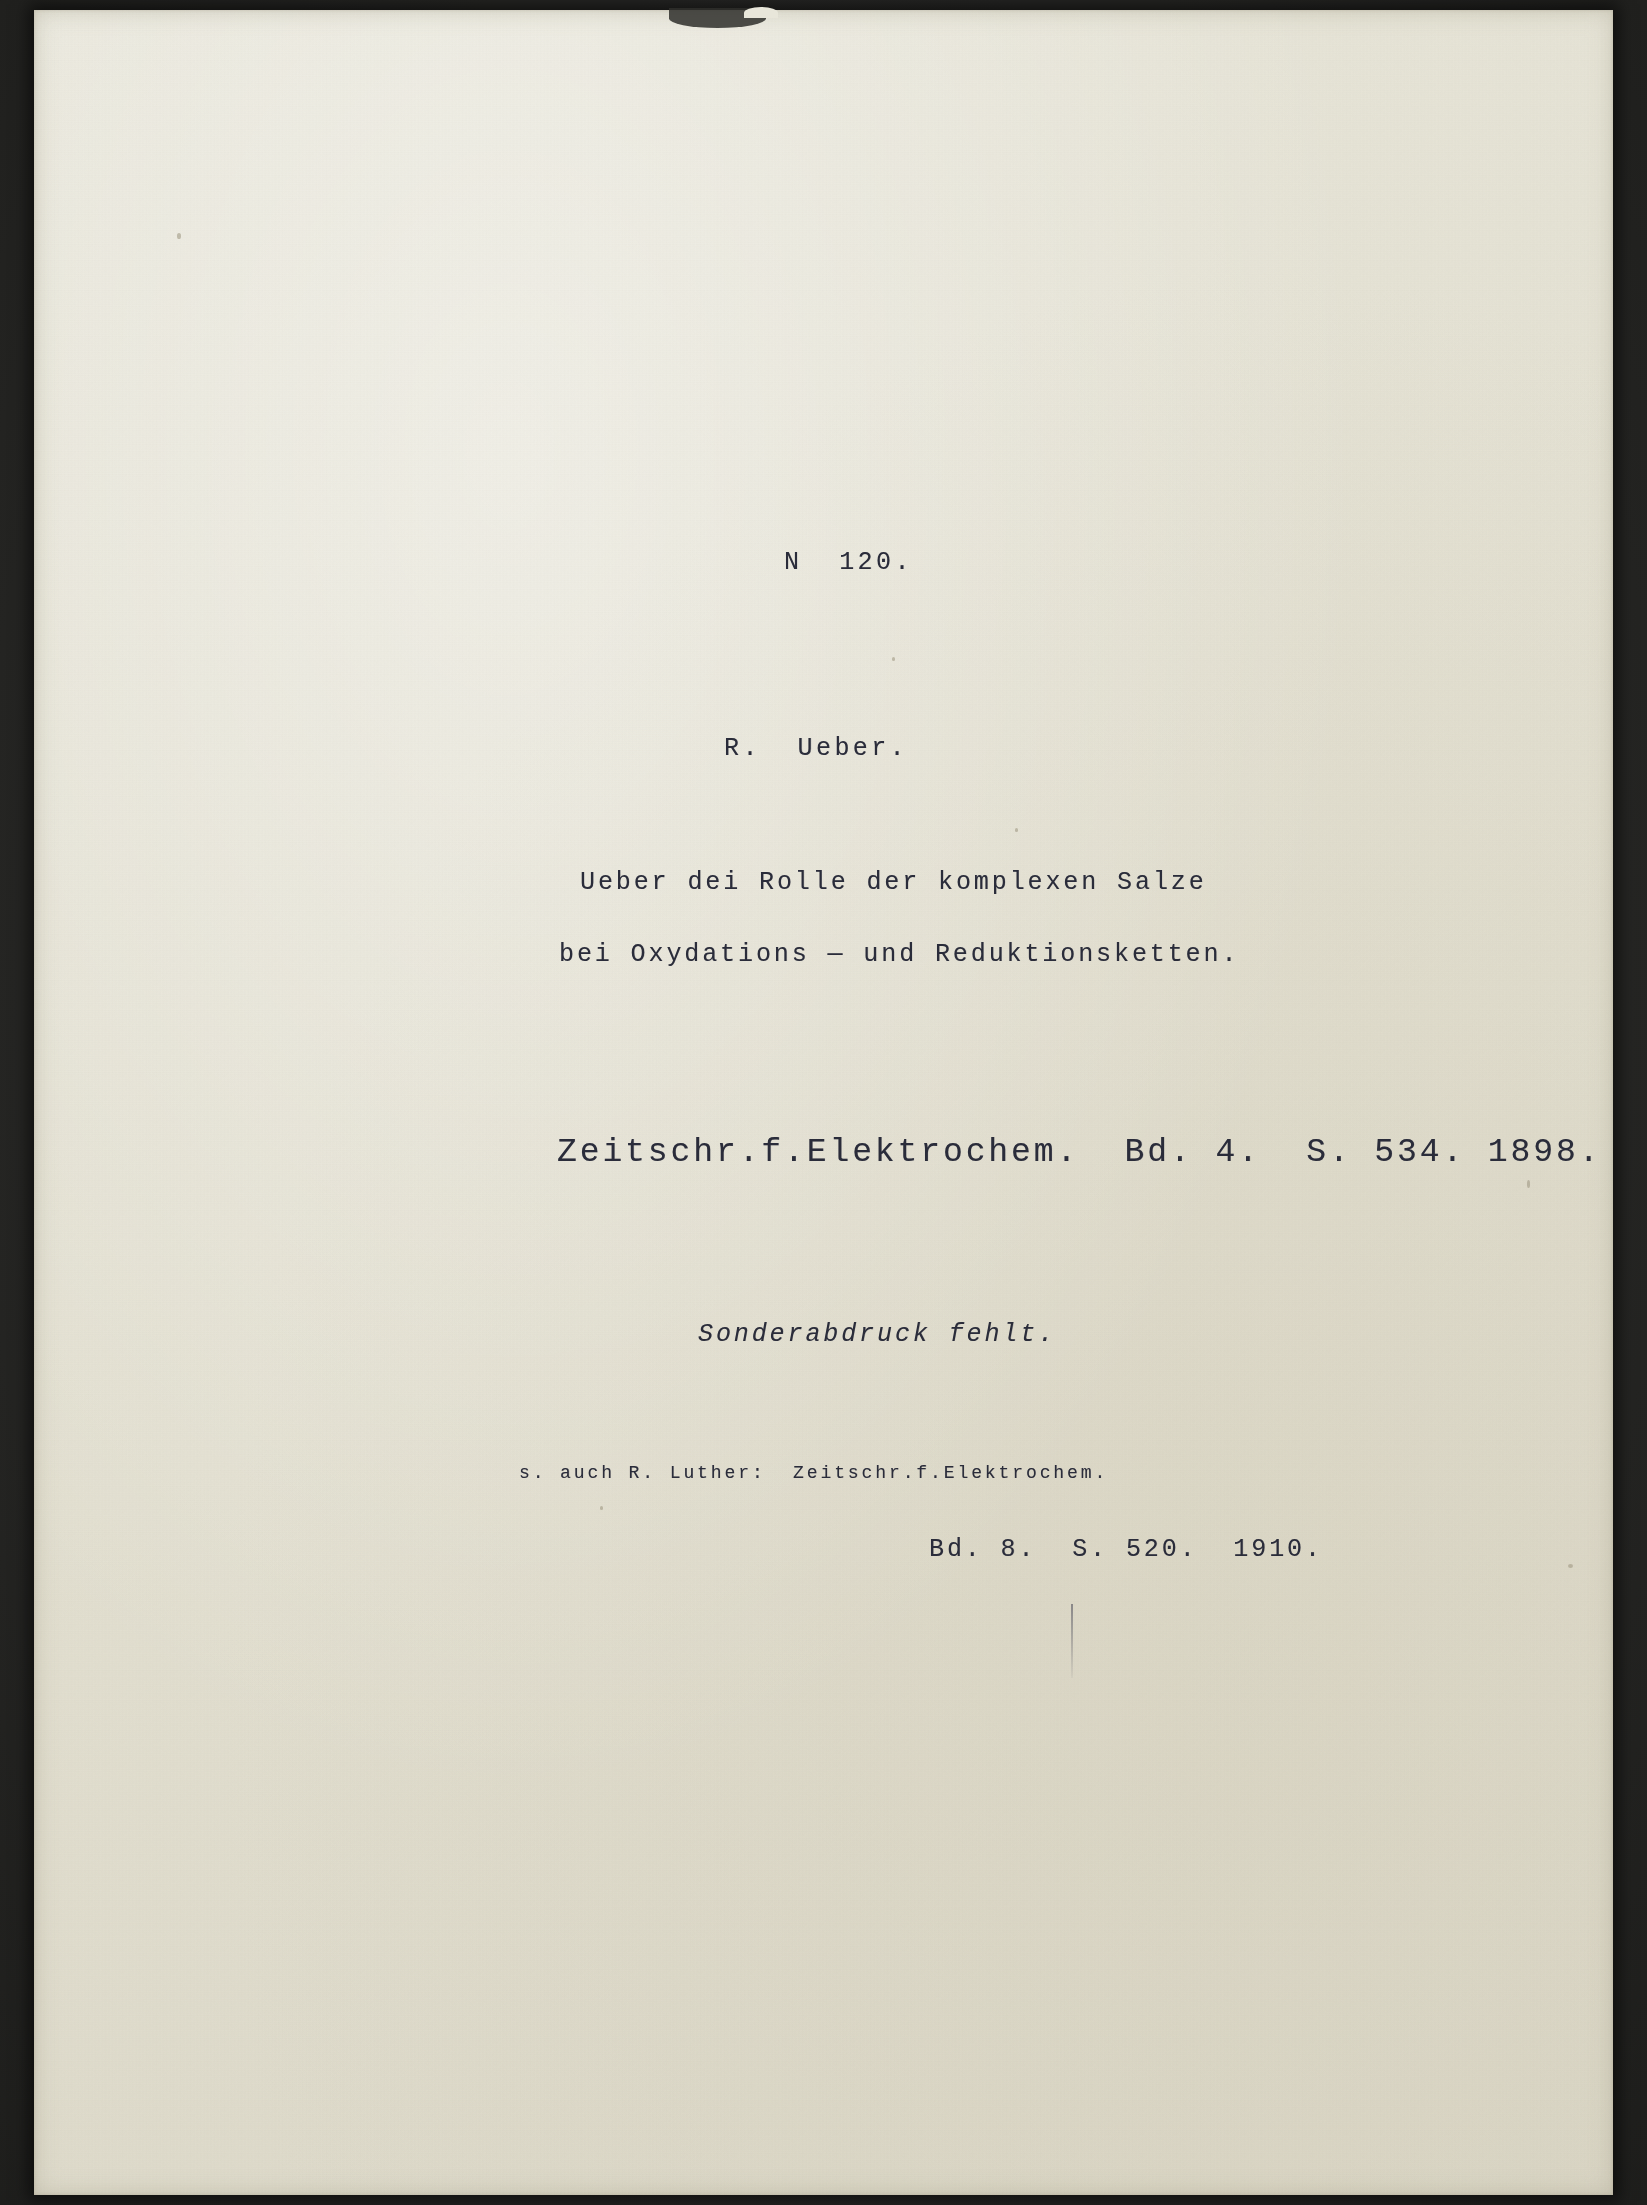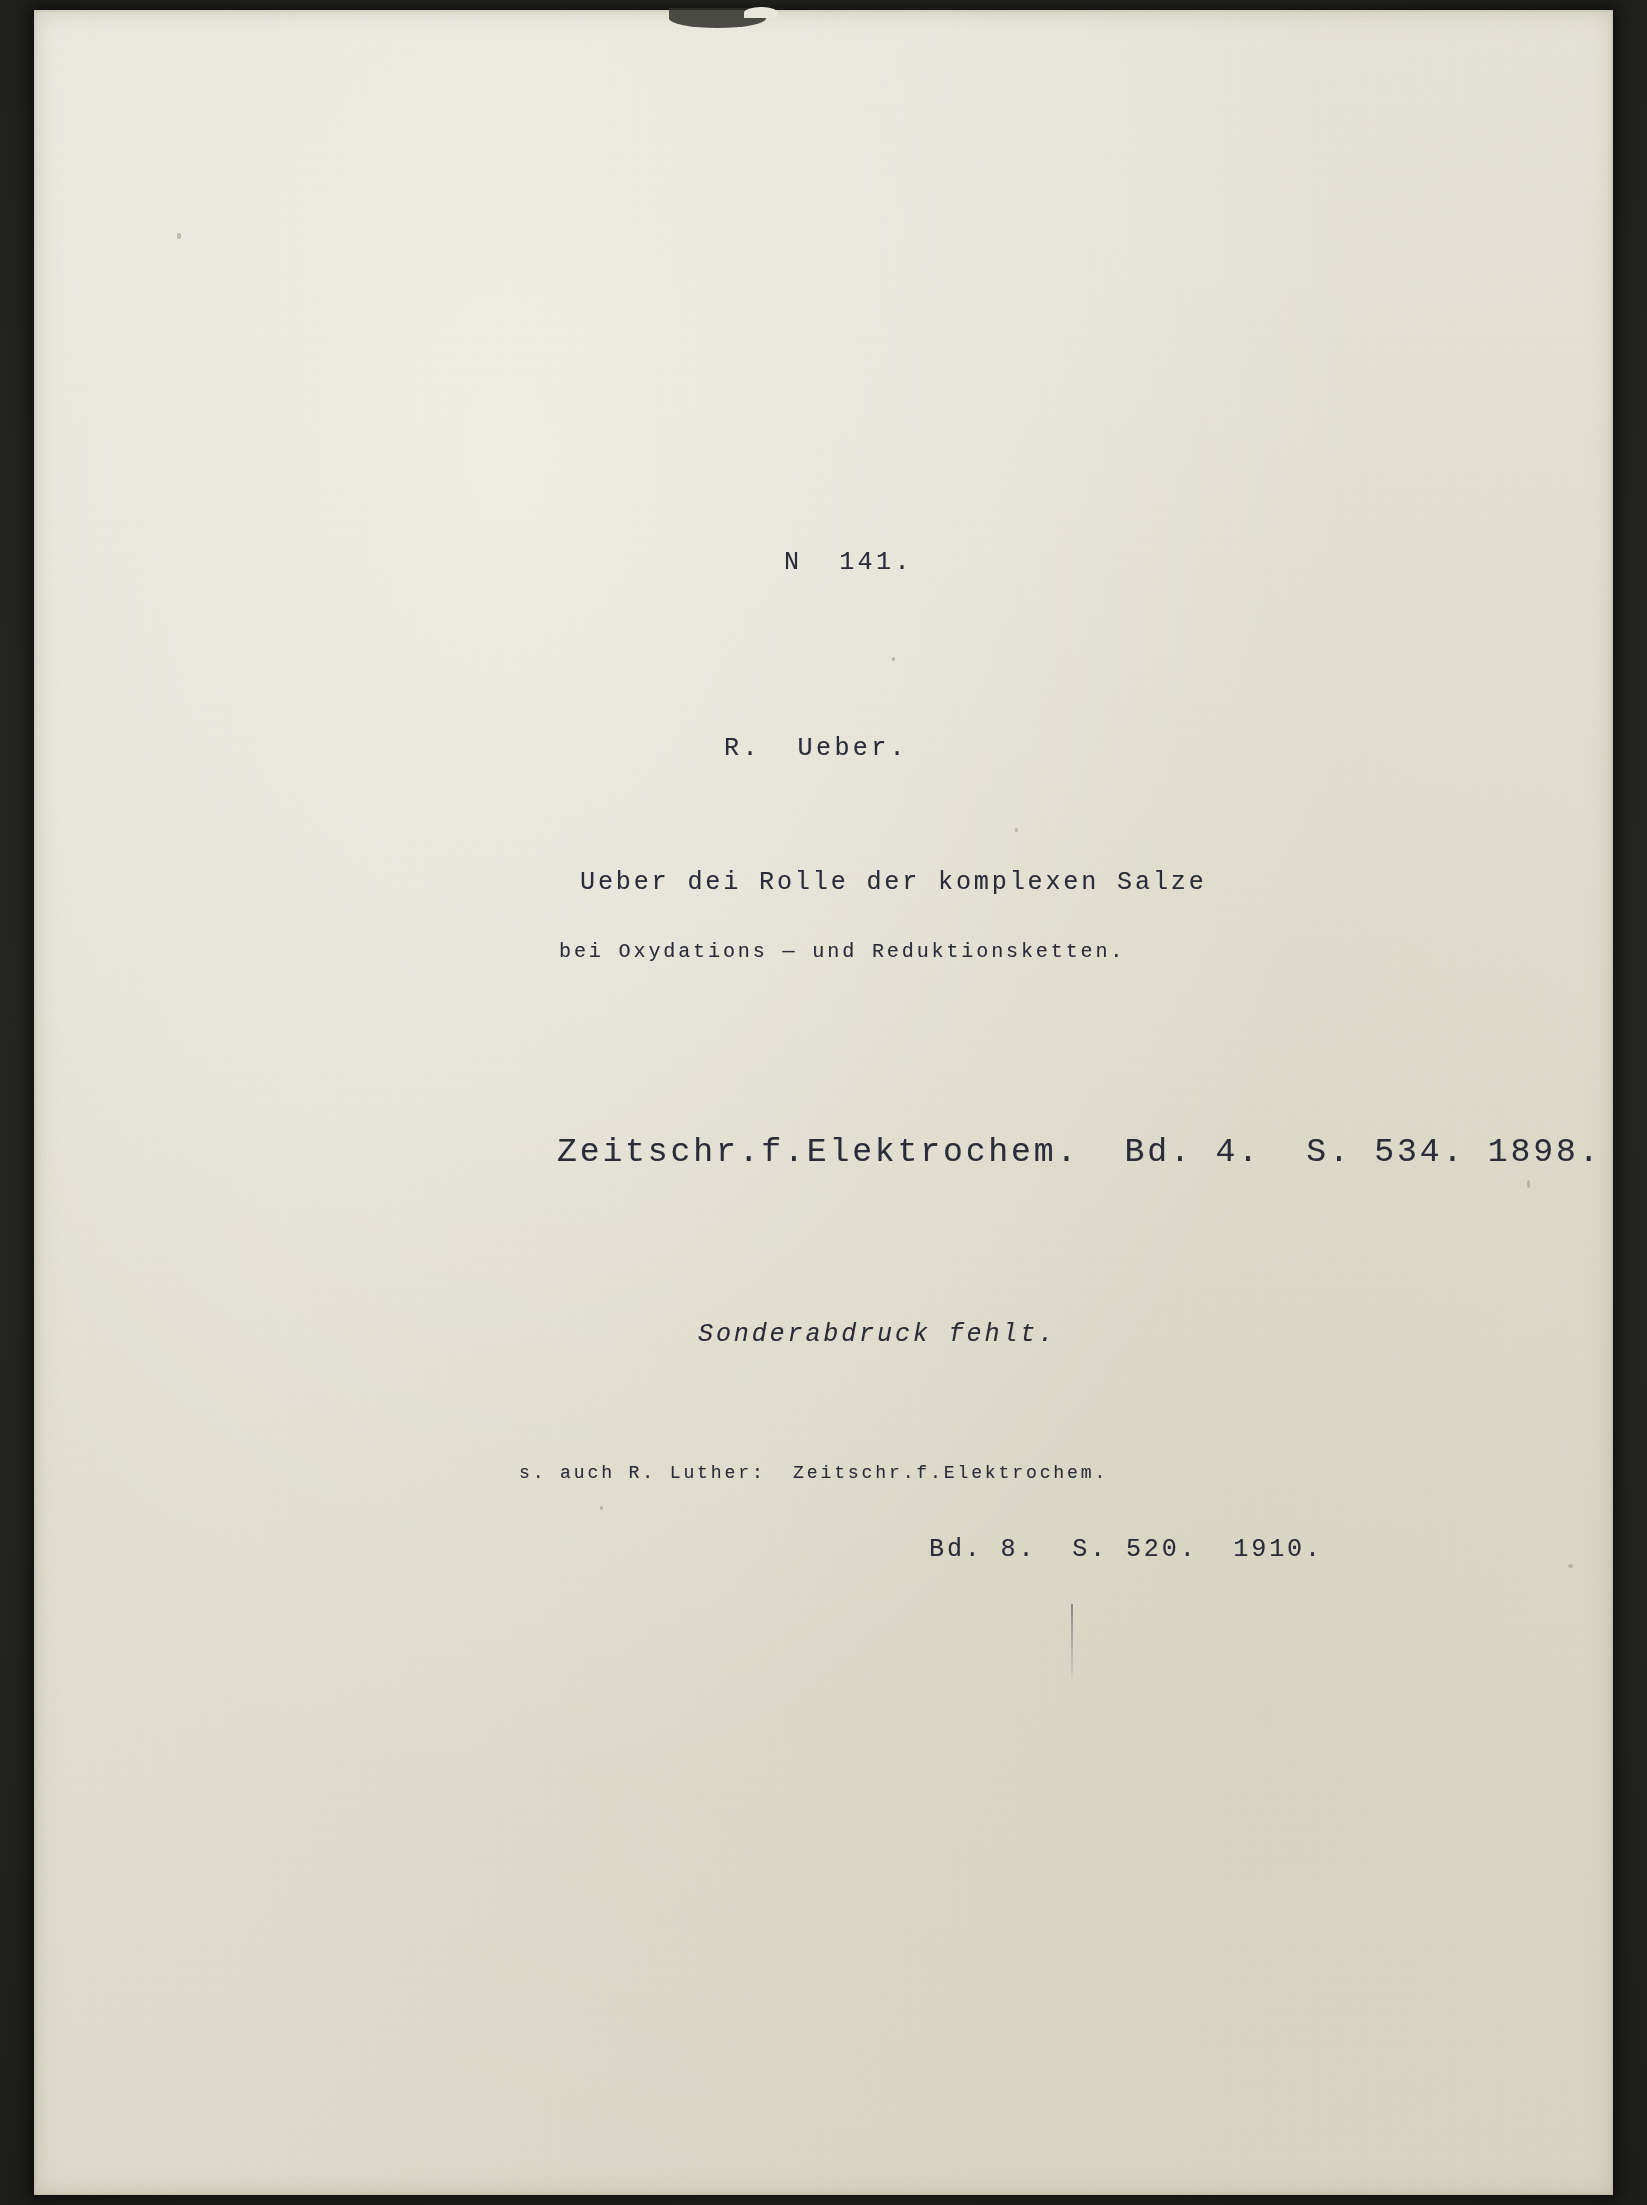--- a/index.html
+++ b/index.html
@@ -90,21 +90,21 @@
     font-family: "Liberation Mono", monospace;
     white-space: pre;
     letter-spacing: 1.1px;
     text-shadow: 0.3px 0.2px 0 rgba(60,62,80,0.30);
   }
   .line { position: absolute; white-space: pre; }
 
   .t-num      { left: 750px; top: 538px;  font-size: 25px; letter-spacing: 3.4px; }
   .t-author   { left: 690px; top: 724px; font-size: 25px; letter-spacing: 3.4px; }
   .t-title1   { left: 546px;  top: 858px; font-size: 25px; letter-spacing: 2.9px; }
-  .t-title2   { left: 525px;  top: 930px; font-size: 20px; letter-spacing: 2.9px; }
+  .t-title2   { left: 525px;  top: 930px; font-size: 25px; letter-spacing: 2.9px; }
   .t-ref      { left: 523px;  top: 1124px; font-size: 33px; letter-spacing: 2.9px; }
   .t-note     { left: 664px; top: 1310px; font-size: 25px; letter-spacing: 2.9px; font-style: italic; }
   .t-see1     { left: 485px;  top: 1453px; font-size: 18px; letter-spacing: 2.9px; }
   .t-see2     { left: 895px; top: 1525px; font-size: 25px; letter-spacing: 2.9px; }
 
   
   .pencil-stroke {
     position: absolute;
     left: 1037px;
     top: 1594px;
@@ -125,21 +125,21 @@
   <div class="top-notch"></div>
   <div class="top-notch-2"></div>
 
   <div class="speck" style="left:143px; top:223px; width:4px; height:5.7px;"></div>
   <div class="speck" style="left:858px; top:647px; width:3.4px; height:3.4px;"></div>
   <div class="speck" style="left:981px; top:818px; width:3.4px; height:3.4px;"></div>
   <div class="speck" style="left:1493px; top:1170px; width:3.4px; height:8px;"></div>
   <div class="speck" style="left:1534px; top:1554px; width:5.1px; height:4px;"></div>
   <div class="speck" style="left:566px;  top:1496px; width:3.4px; height:3.4px;"></div>
 
-  <div class="typed t-num line">N  141.</div>
+  <div class="typed t-num line">N  120.</div>
   <div class="typed t-author line">R.  Ueber.</div>
   <div class="typed t-title1 line">Ueber dei Rolle der komplexen Salze</div>
   <div class="typed t-title2 line">bei Oxydations — und Reduktionsketten.</div>
   <div class="typed t-ref line">Zeitschr.f.Elektrochem.  Bd. 4.  S. 534. 1898.</div>
   <div class="typed t-note line">Sonderabdruck fehlt.</div>
   <div class="typed t-see1 line">s. auch R. Luther:  Zeitschr.f.Elektrochem.</div>
   <div class="typed t-see2 line">Bd. 8.  S. 520.  1910.</div>
 
   <div class="pencil-stroke"></div>
 </div>

